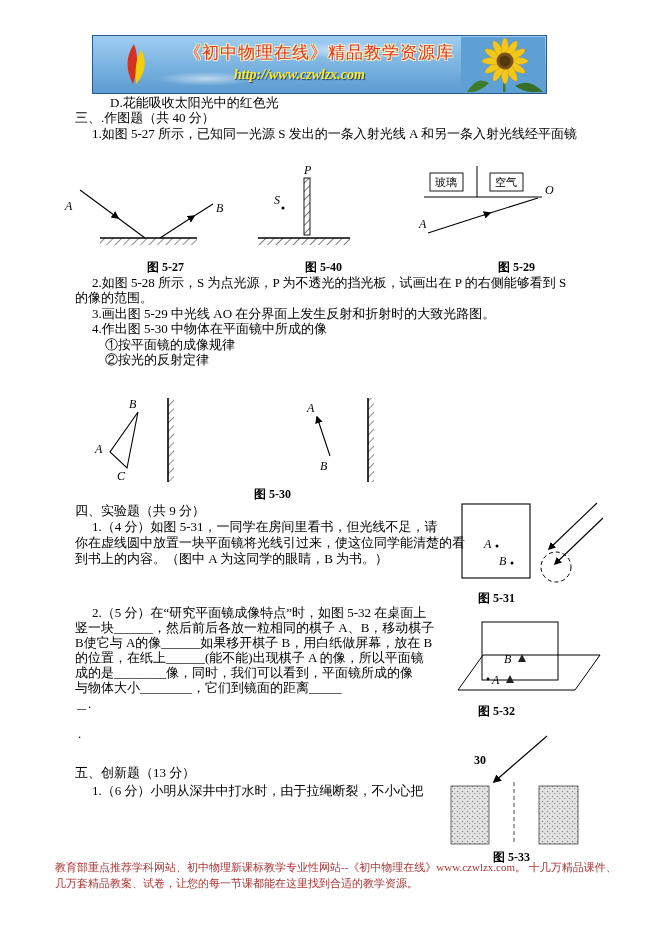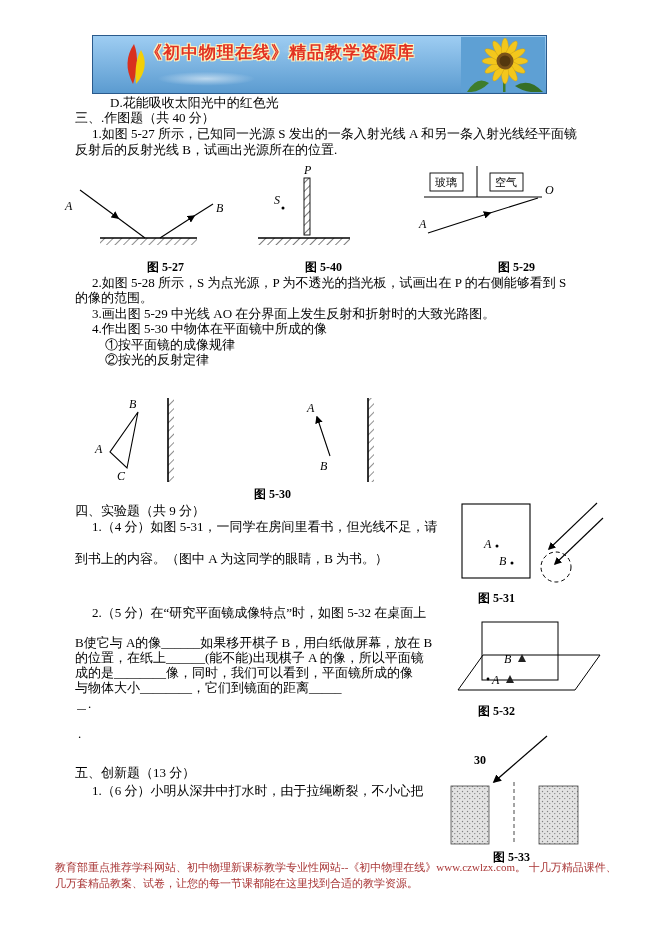--- a/index.html
+++ b/index.html
@@ -9,40 +9,41 @@
   .cap{position:absolute;font-size:12px;font-weight:bold;white-space:pre;color:#000;}
   .fig{position:absolute;}
   .flbl{font:italic 12px "Liberation Serif",serif;fill:#000;}
   .fcjk{font:11px "Liberation Serif",serif;fill:#000;}
   .fbold{font:bold 12px "Liberation Serif",serif;fill:#000;}
   .banner{position:absolute;left:92px;top:35px;width:453px;height:57px;border:1px solid #2a5a8c;
         background:
           radial-gradient(ellipse 70px 10px at 25% 75%, rgba(255,255,255,.55), rgba(255,255,255,0) 70%),
           radial-gradient(ellipse 90px 12px at 55% 25%, rgba(255,255,255,.5), rgba(255,255,255,0) 70%),
           linear-gradient(180deg,#9ecdf2 0%,#5b9bd0 100%);}
-  .banner-title{position:absolute;left:52px;right:92px;top:5px;text-align:left;
-        font-size:17px;font-weight:bold;letter-spacing:1px;color:#e23222;
+  .banner-title{position:absolute;left:52px;right:92px;top:5px;text-align:right;
+        font-size:17px;font-weight:normal;letter-spacing:1px;color:#e23222;
         text-shadow:1px 1px 0 #fdf3c0,-1px -1px 0 #fdf3c0,1px -1px 0 #fdf3c0,-1px 1px 0 #fdf3c0;}
   .banner-url{position:absolute;left:52px;right:92px;top:31px;text-align:center;
         font-size:14px;font-weight:bold;font-style:italic;color:#ffec2e;text-shadow:1px 1px 1px #1a3a6a;}
   .logo{position:absolute;left:28px;top:7px;}
   .sunflower{position:absolute;right:1px;top:1px;}
   .footer{position:absolute;font-size:11px;color:#a83434;white-space:pre;text-align:center;}
 </style>
 </head>
 <body>
 
 <div class="page">
 
   <div class="banner">
     <svg class="logo" width="30" height="42" viewBox="0 0 30 42">
       <path d="M13 1 C5 13 4 26 12 41 C16 30 18 13 13 1 Z" fill="#d8301e"></path>
       <path d="M20 7 C26 17 25 30 15 41 C14 32 14 17 20 7 Z" fill="#f3cf08"></path>
     </svg>
     <div class="banner-title">《初中物理在线》精品教学资源库</div>
+    <div class="banner-url">http://www.czwlzx.com</div>
     <svg class="sunflower" width="84" height="55" viewBox="0 0 84 55">
       <rect width="84" height="55" fill="#5ea0d4"></rect>
       <rect x="42" y="38" width="2.5" height="17" fill="#3e7d2b"></rect>
       <path d="M6 55 Q16 38 28 46 Q18 56 6 55 Z" fill="#3e7d2b"></path>
       <path d="M82 55 Q68 40 54 49 Q66 57 82 55 Z" fill="#366f26"></path>
       <g transform="translate(44,24)">
         <ellipse cx="12" cy="0" rx="11" ry="3.6" fill="#f3c71c" stroke="#c79a10" stroke-width="0.4"></ellipse>
         <ellipse cx="12" cy="0" rx="11" ry="3.6" fill="#f3c71c" stroke="#c79a10" stroke-width="0.4" transform="rotate(30)"></ellipse>
         <ellipse cx="12" cy="0" rx="11" ry="3.6" fill="#f3c71c" stroke="#c79a10" stroke-width="0.4" transform="rotate(60)"></ellipse>
         <ellipse cx="12" cy="0" rx="11" ry="3.6" fill="#f3c71c" stroke="#c79a10" stroke-width="0.4" transform="rotate(90)"></ellipse>
@@ -56,34 +57,35 @@
         <ellipse cx="12" cy="0" rx="11" ry="3.6" fill="#f3c71c" stroke="#c79a10" stroke-width="0.4" transform="rotate(330)"></ellipse>
         <circle r="8.5" fill="#7a5218"></circle>
         <circle r="5.5" fill="#54370e"></circle>
       </g>
     </svg>
   </div>
 
   <div class="tl" style="left:110px;top:96px">D.花能吸收太阳光中的红色光</div>
   <div class="tl" style="left:75px;top:111px">三、.作图题（共 40 分）</div>
   <div class="tl" style="left:92px;top:127px">1.如图 5-27 所示，已知同一光源 S 发出的一条入射光线 A 和另一条入射光线经平面镜</div>
-  <div class="tl" style="left:75px;top:143px">反射后的反射光线 B，试画出光源所在的位置.</div>
 
   <div class="tl" style="left:92px;top:276px">2.如图 5-28 所示，S 为点光源，P 为不透光的挡光板，试画出在 P 的右侧能够看到 S</div>
   <div class="tl" style="left:75px;top:291px">的像的范围。</div>
   <div class="tl" style="left:92px;top:307px">3.画出图 5-29 中光线 AO 在分界面上发生反射和折射时的大致光路图。</div>
   <div class="tl" style="left:92px;top:322px">4.作出图 5-30 中物体在平面镜中所成的像</div>
   <div class="tl" style="left:105px;top:338px">①按平面镜的成像规律</div>
   <div class="tl" style="left:105px;top:353px">②按光的反射定律</div>
 
   <div class="tl" style="left:75px;top:504px">四、实验题（共 9 分）</div>
   <div class="tl" style="left:92px;top:520px">1.（4 分）如图 5-31，一同学在房间里看书，但光线不足，请</div>
+  <div class="tl" style="left:75px;top:536px">你在虚线圆中放置一块平面镜将光线引过来，使这位同学能清楚的看</div>
   <div class="tl" style="left:75px;top:552px">到书上的内容。（图中 A 为这同学的眼睛，B 为书。）</div>
 
   <div class="tl" style="left:92px;top:606px">2.（5 分）在“研究平面镜成像特点”时，如图 5-32 在桌面上</div>
+  <div class="tl" style="left:75px;top:621px">竖一块______，然后前后各放一粒相同的棋子 A、B，移动棋子</div>
   <div class="tl" style="left:75px;top:636px">B使它与 A的像______如果移开棋子 B，用白纸做屏幕，放在 B</div>
   <div class="tl" style="left:75px;top:666px">成的是________像，同时，我们可以看到，平面镜所成的像</div>
   <div class="tl" style="left:75px;top:651px">的位置，在纸上______(能不能)出现棋子 A 的像，所以平面镜</div>
   <div class="tl" style="left:75px;top:681px">与物体大小________，它们到镜面的距离_____</div>
   <div class="tl" style="left:75px;top:697px">＿.</div>
   <div class="tl" style="left:78px;top:727px">.</div>
 
   <div class="tl" style="left:75px;top:766px">五、创新题（13 分）</div>
   <div class="tl" style="left:92px;top:784px">1.（6 分）小明从深井中打水时，由于拉绳断裂，不小心把</div>
 

